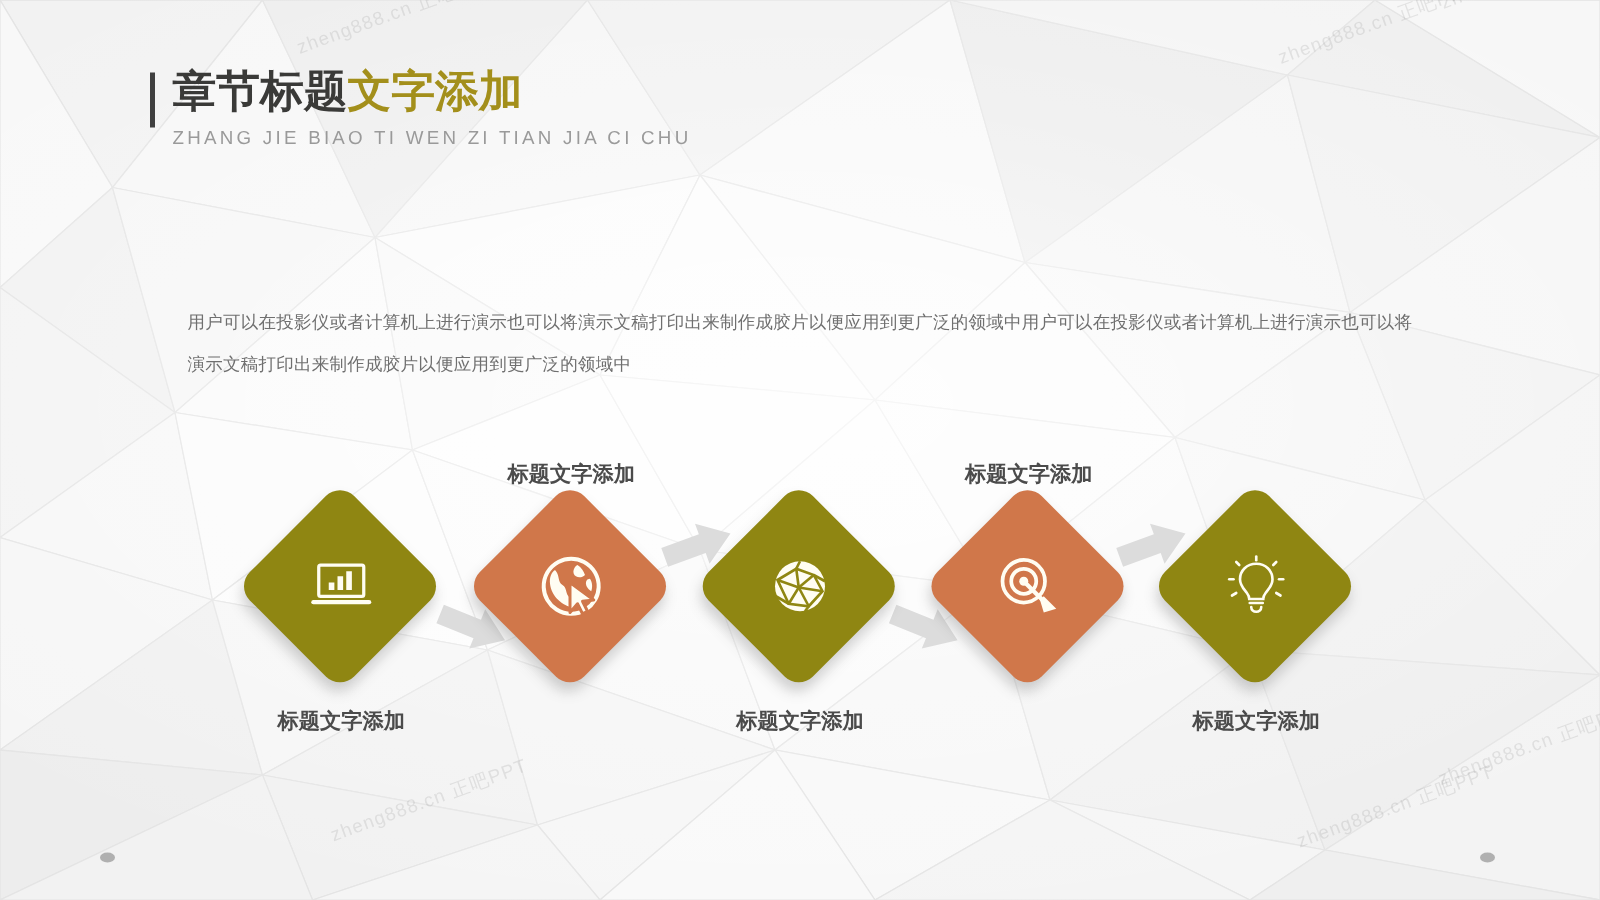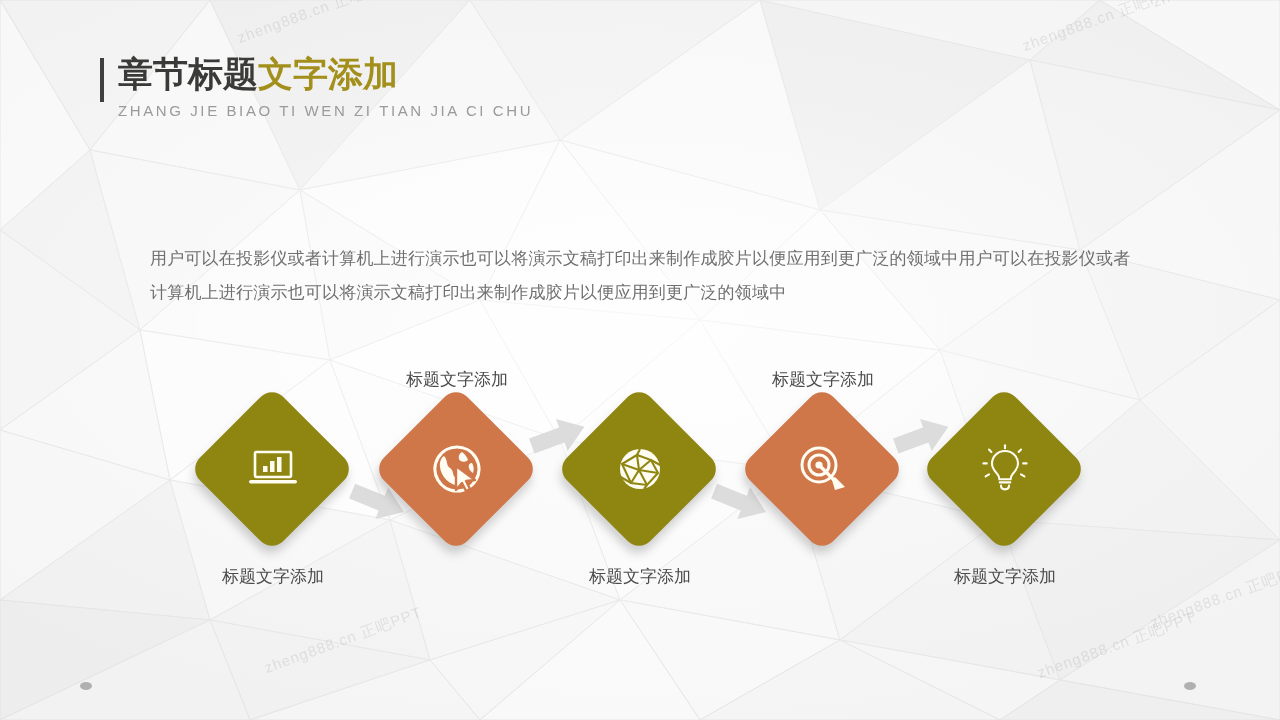--- a/index.html
+++ b/index.html
@@ -40,21 +40,21 @@
     white-space: nowrap;
     transform-origin: left top;
     font-family: "Liberation Sans", sans-serif;
     user-select: none;
     pointer-events: none;
   }
 
   
   .header {
     position: absolute;
-    left: 100px;
+    left: 120px;
     top: 52px;
   }
   .title-bar {
     position: absolute;
     left: 0;
     top: 6px;
     width: 4px;
     height: 44px;
     background: #3f3f3f;
   }
@@ -78,25 +78,24 @@
     font-weight: 400;
     white-space: nowrap;
   }
 
   
   .body-copy {
     position: absolute;
     left: 150px;
     top: 226px;
     width: 985px;
-    font-size: 17px;
+    font-size: 14px;
     line-height: 34px;
     color: #6f6f6f;
     letter-spacing: 0.2px;
-    font-family: Liberation Mono, monospace;
   }
 
   
   .flow {
     position: absolute;
     left: 0;
     top: 352px;
     width: 1280px;
     height: 240px;
   }
@@ -127,21 +126,21 @@
     align-items: center;
     justify-content: center;
     pointer-events: none;
   }
   .label {
     position: absolute;
     width: 220px;
     left: -35px;
     text-align: center;
     font-size: 17px;
-    font-weight: normal;
+    font-weight: bold;
     color: #4b4b4b;
     white-space: nowrap;
   }
   .label.below { top: 155px; }
   .label.above { top: -42px; }
 
   .arrow {
     position: absolute;
     color: #dcdcdc;
   }

